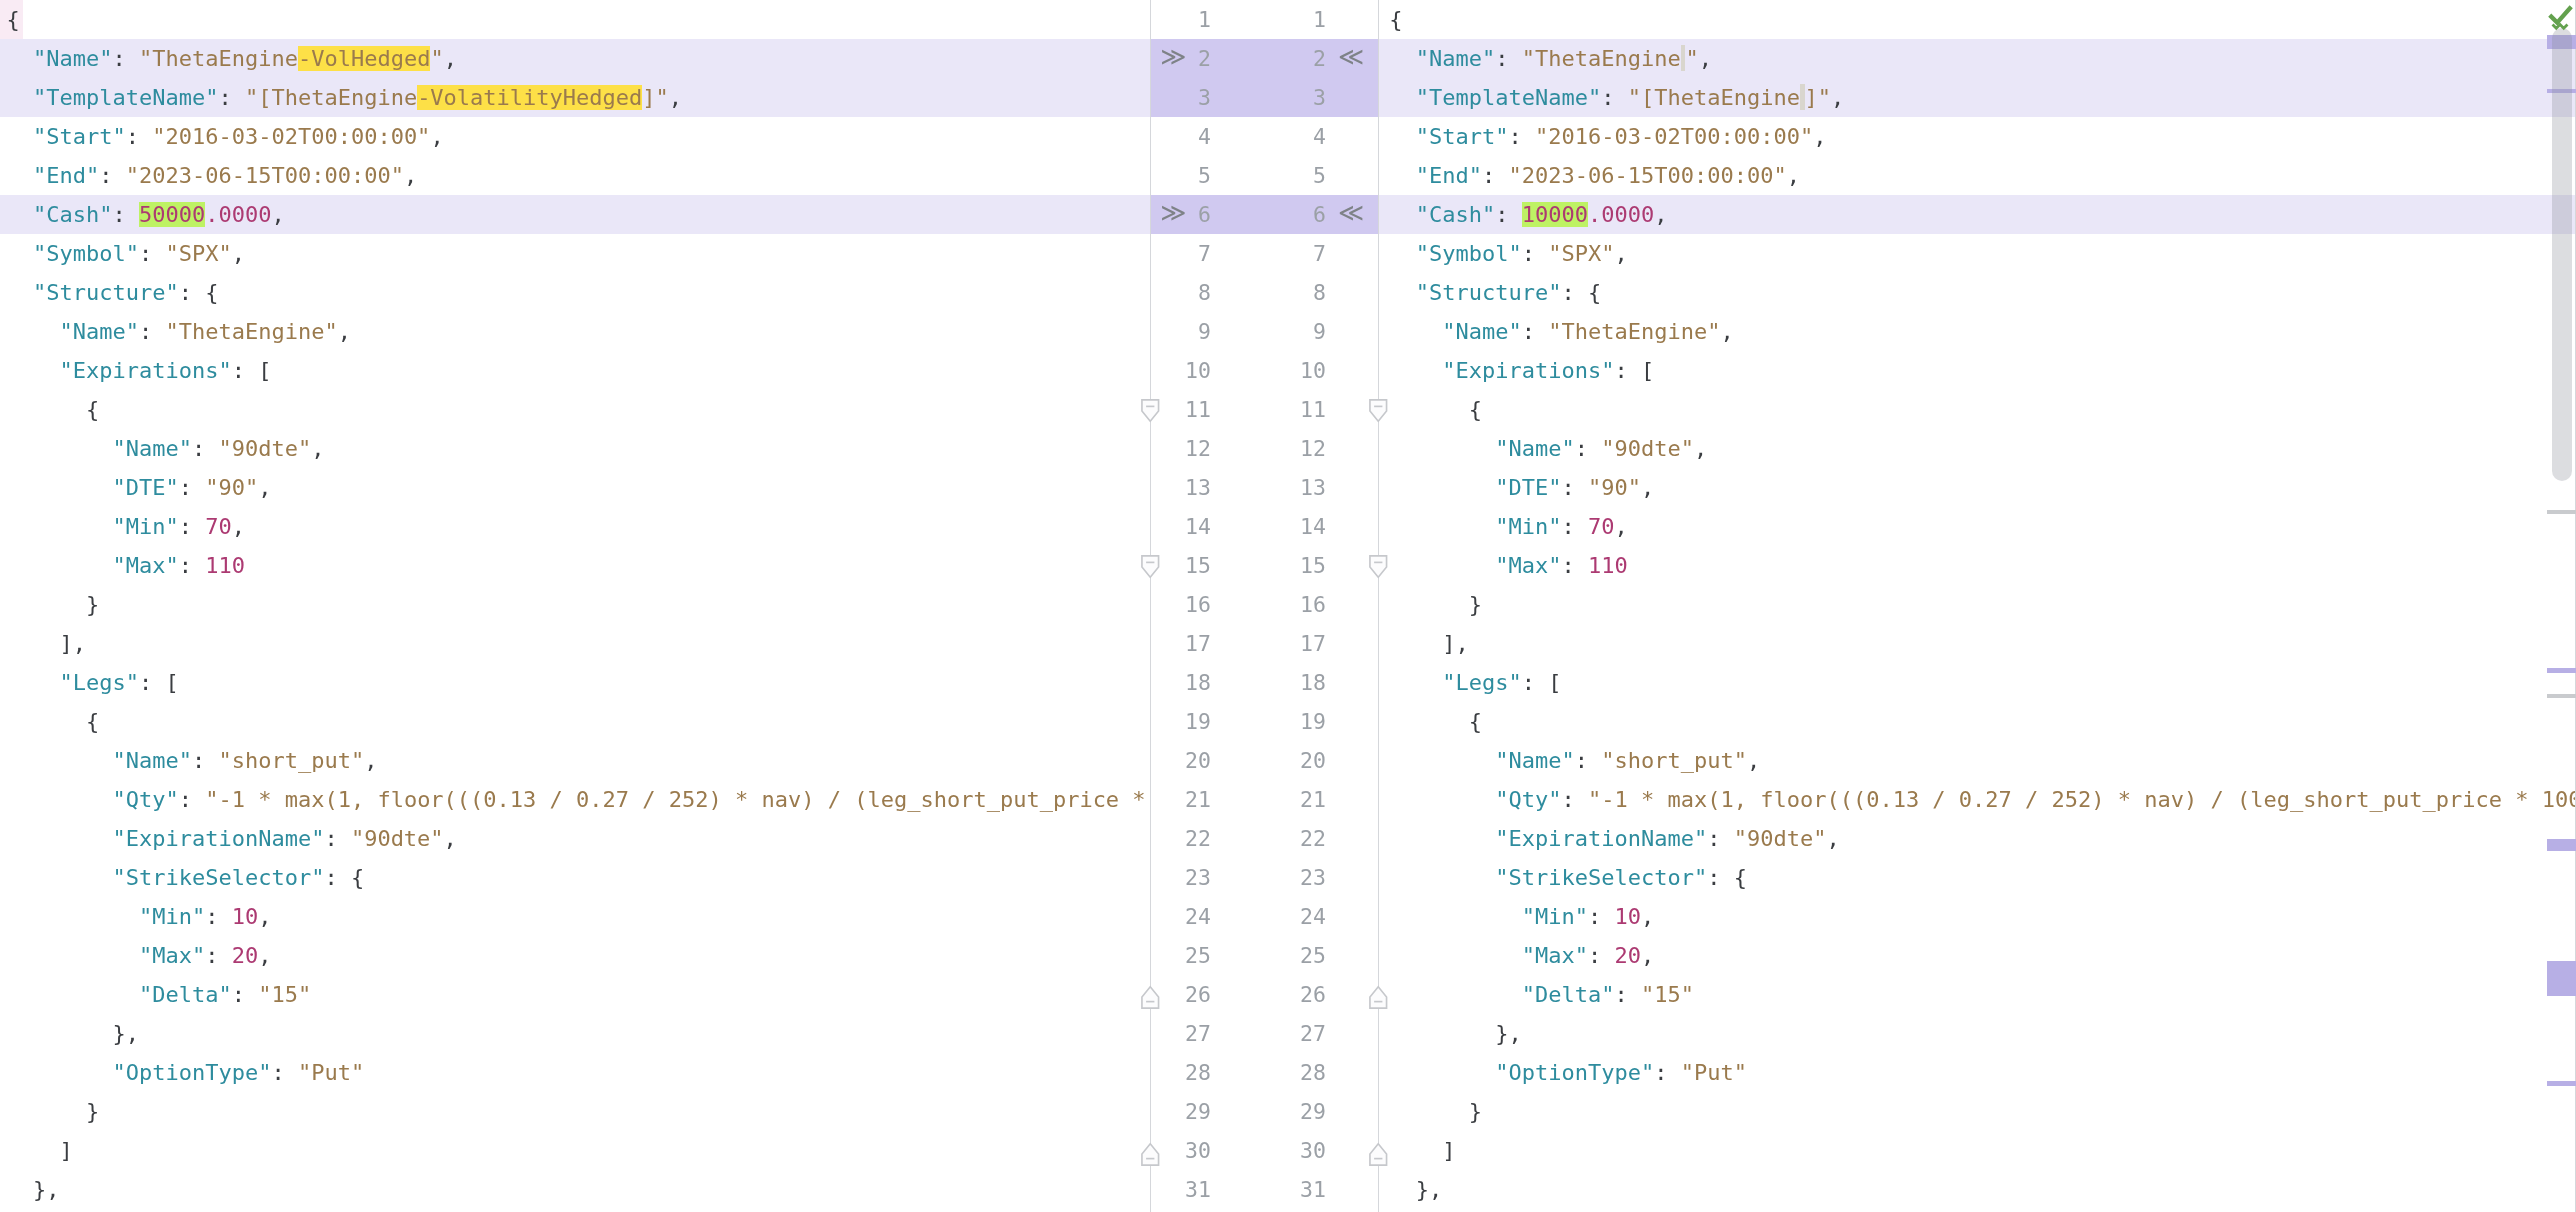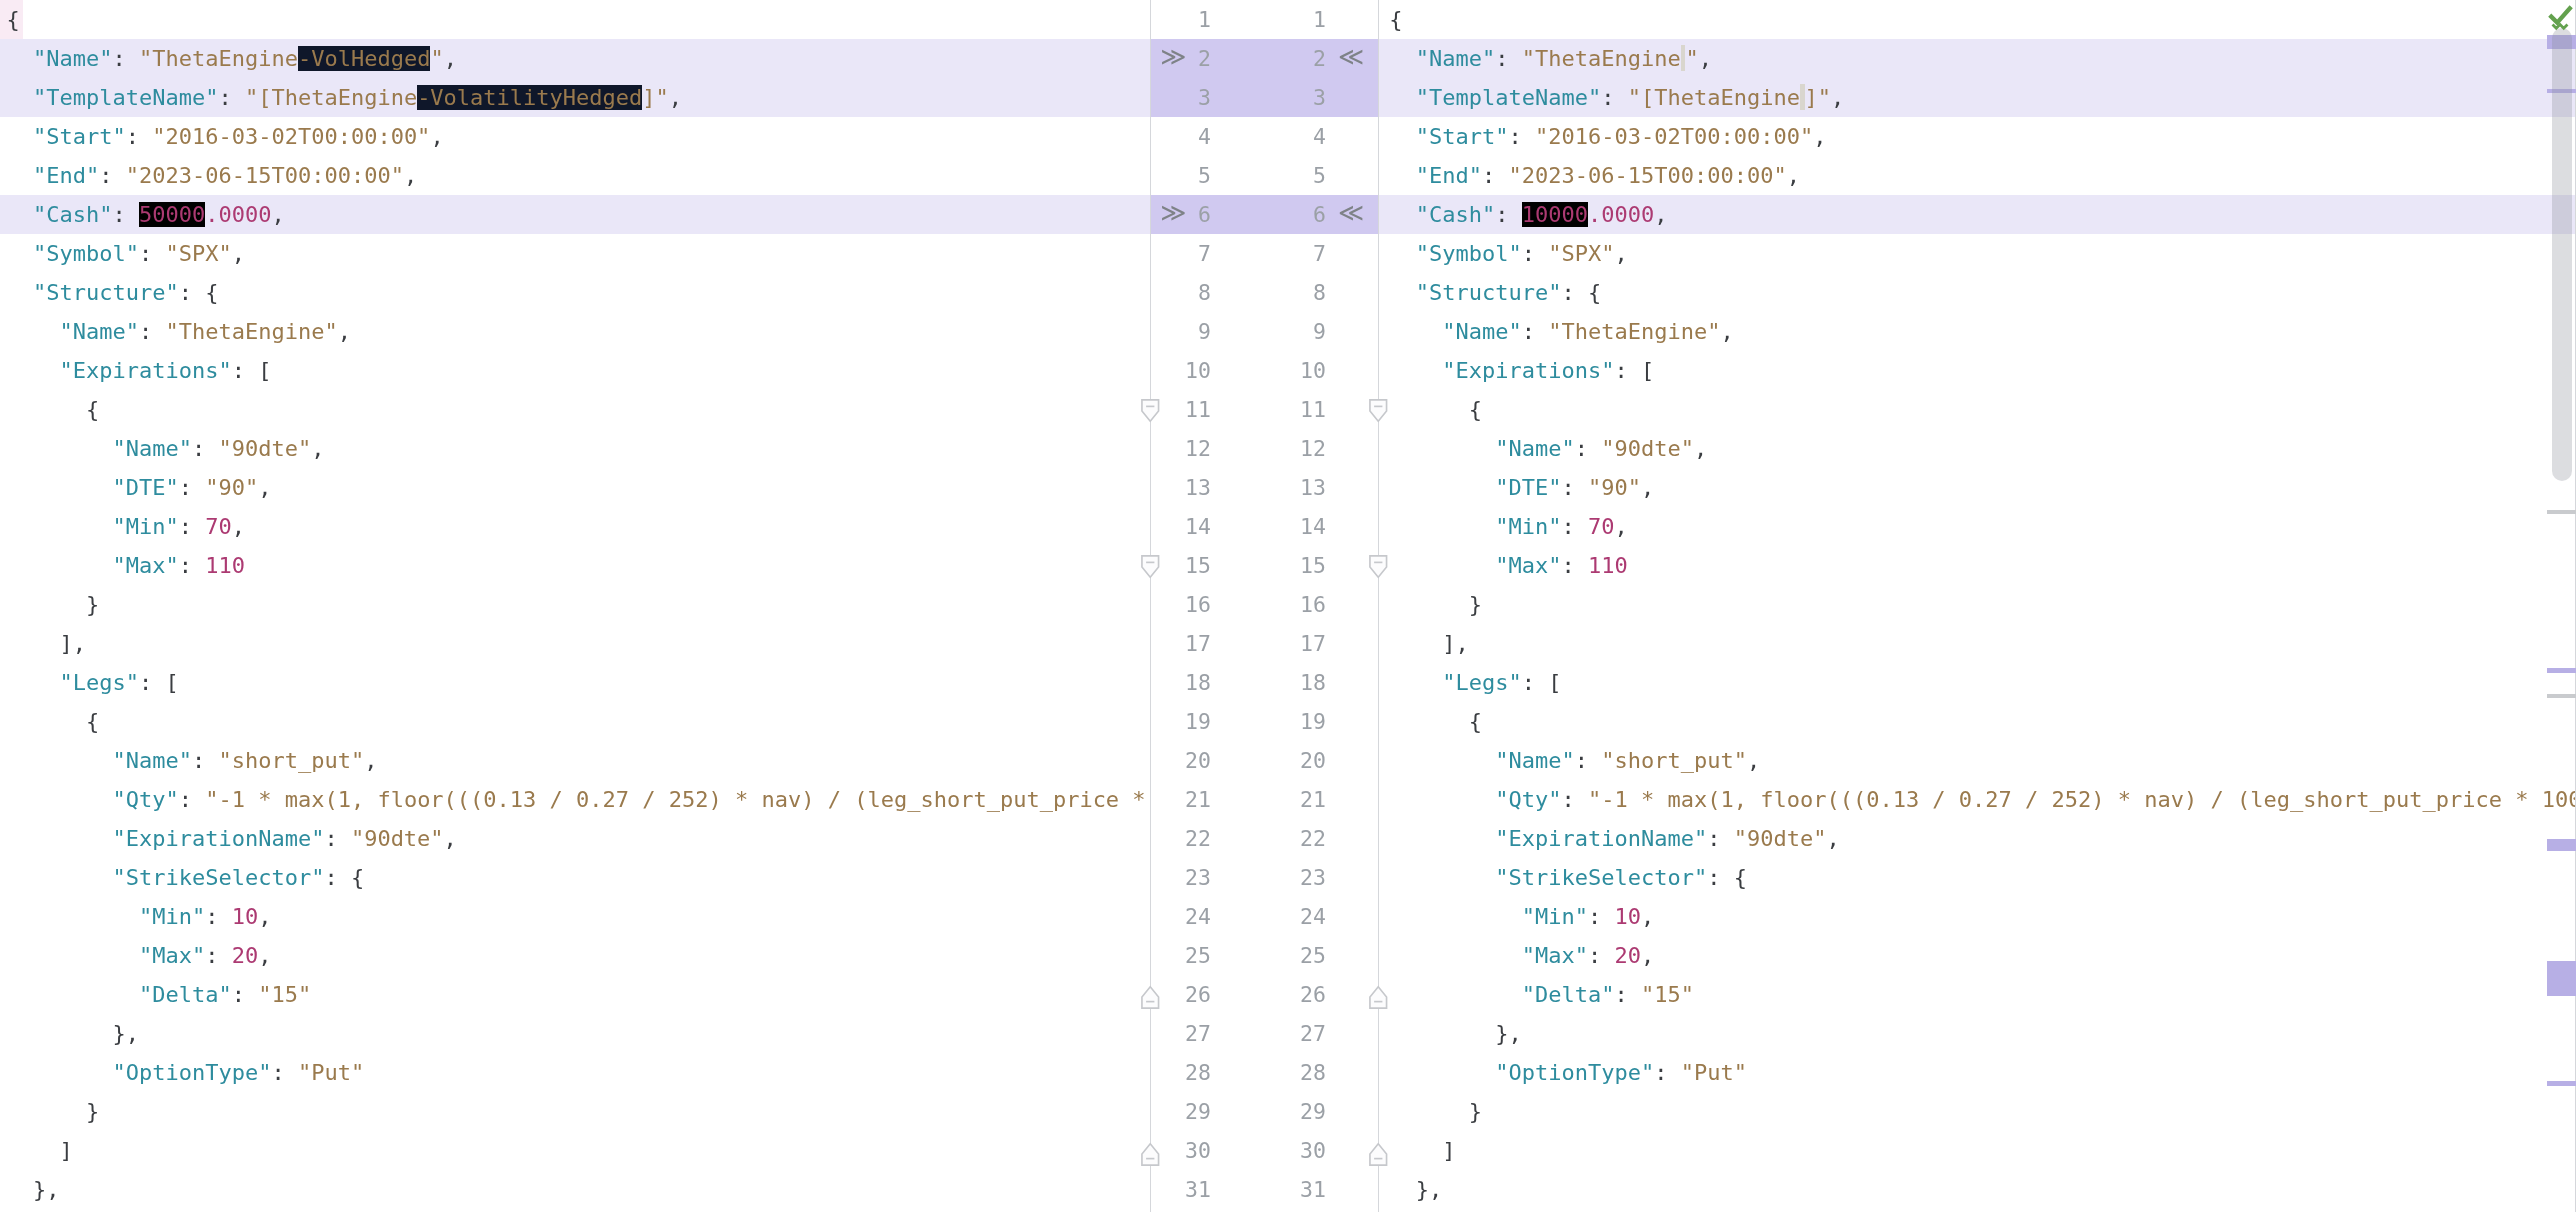--- a/index.html
+++ b/index.html
@@ -10,22 +10,22 @@
   .pane-left{left:0;width:1150px}
   .pane-right{left:1379px;width:1197px}
   .code-line{height:39px;line-height:39px;white-space:pre}
   .pane-left .code-line{padding-left:6.5px}
   .pane-right .code-line{padding-left:10.3px}
   .code-line.hl{background:#EAE7F8}
   .c-p{color:#3A3D41}
   .c-k{color:#2E8C9E}
   .c-s{color:#9A7A4D}
   .c-n{color:#AC3A72}
-  .h-del{background:#0f172a}
-  .h-num{background:#000000}
+  .h-del{background:#fde047}
+  .h-num{background:#bef264}
   .brace-hl{background:#F9EBF4;display:inline-block;margin-left:-6.5px;padding-left:6.5px;padding-right:3.7px}
   .strip{display:inline-block;width:4.7px;height:26px;background:#D9D6CE;vertical-align:-4.7px}
   .gutter{position:absolute;left:1151px;top:0;width:228px;height:1212px;background:#ffffff}
   .gutter-row{position:relative;height:39px;line-height:39px}
   .gutter-row.hl{background:#D0C9F0}
   .gnum{position:absolute;top:0;text-align:right;color:#9BA0A6;font-size:21.5px}
   .gnum.n1{left:0;width:60px}
   .gnum.n2{left:0;width:175px}
   .garr{position:absolute;top:-1.9px;color:#7E8287;font-family:"DejaVu Sans",sans-serif;font-size:25px;cursor:pointer}
   .garr.l{left:9.3px}

